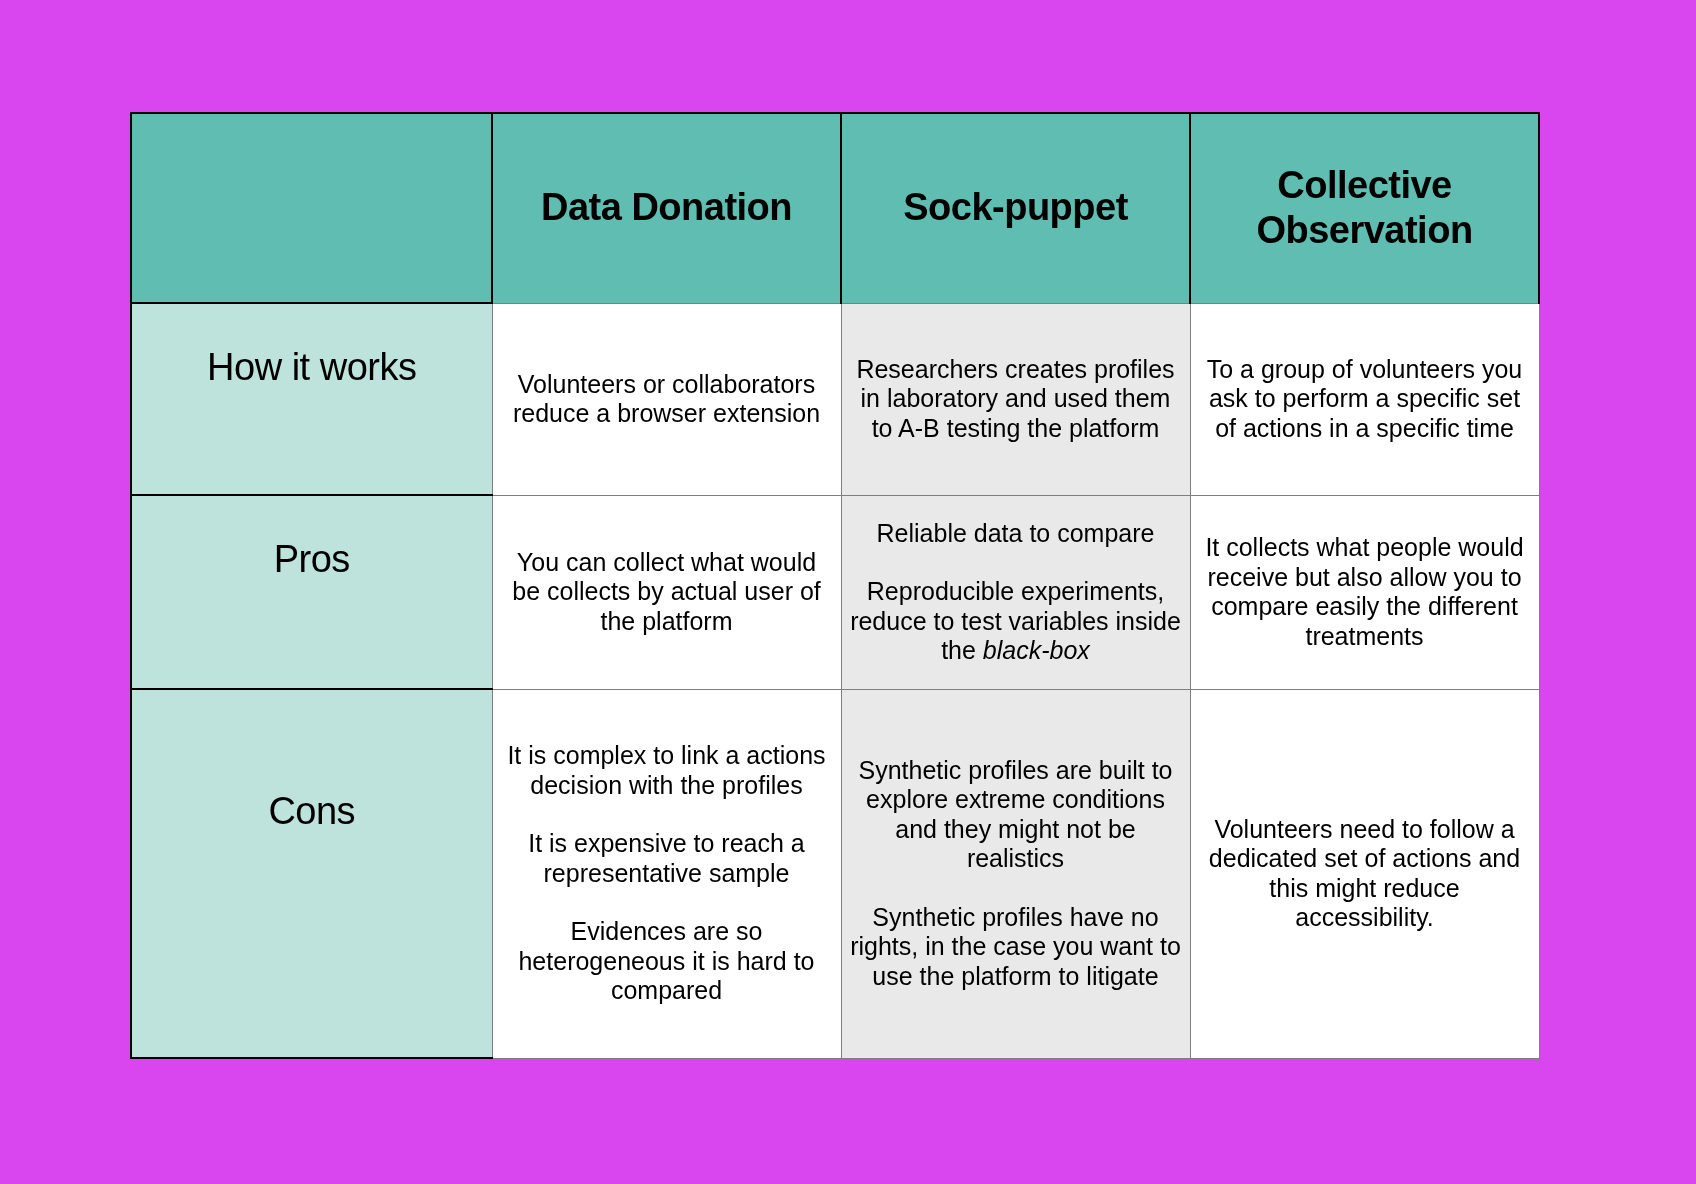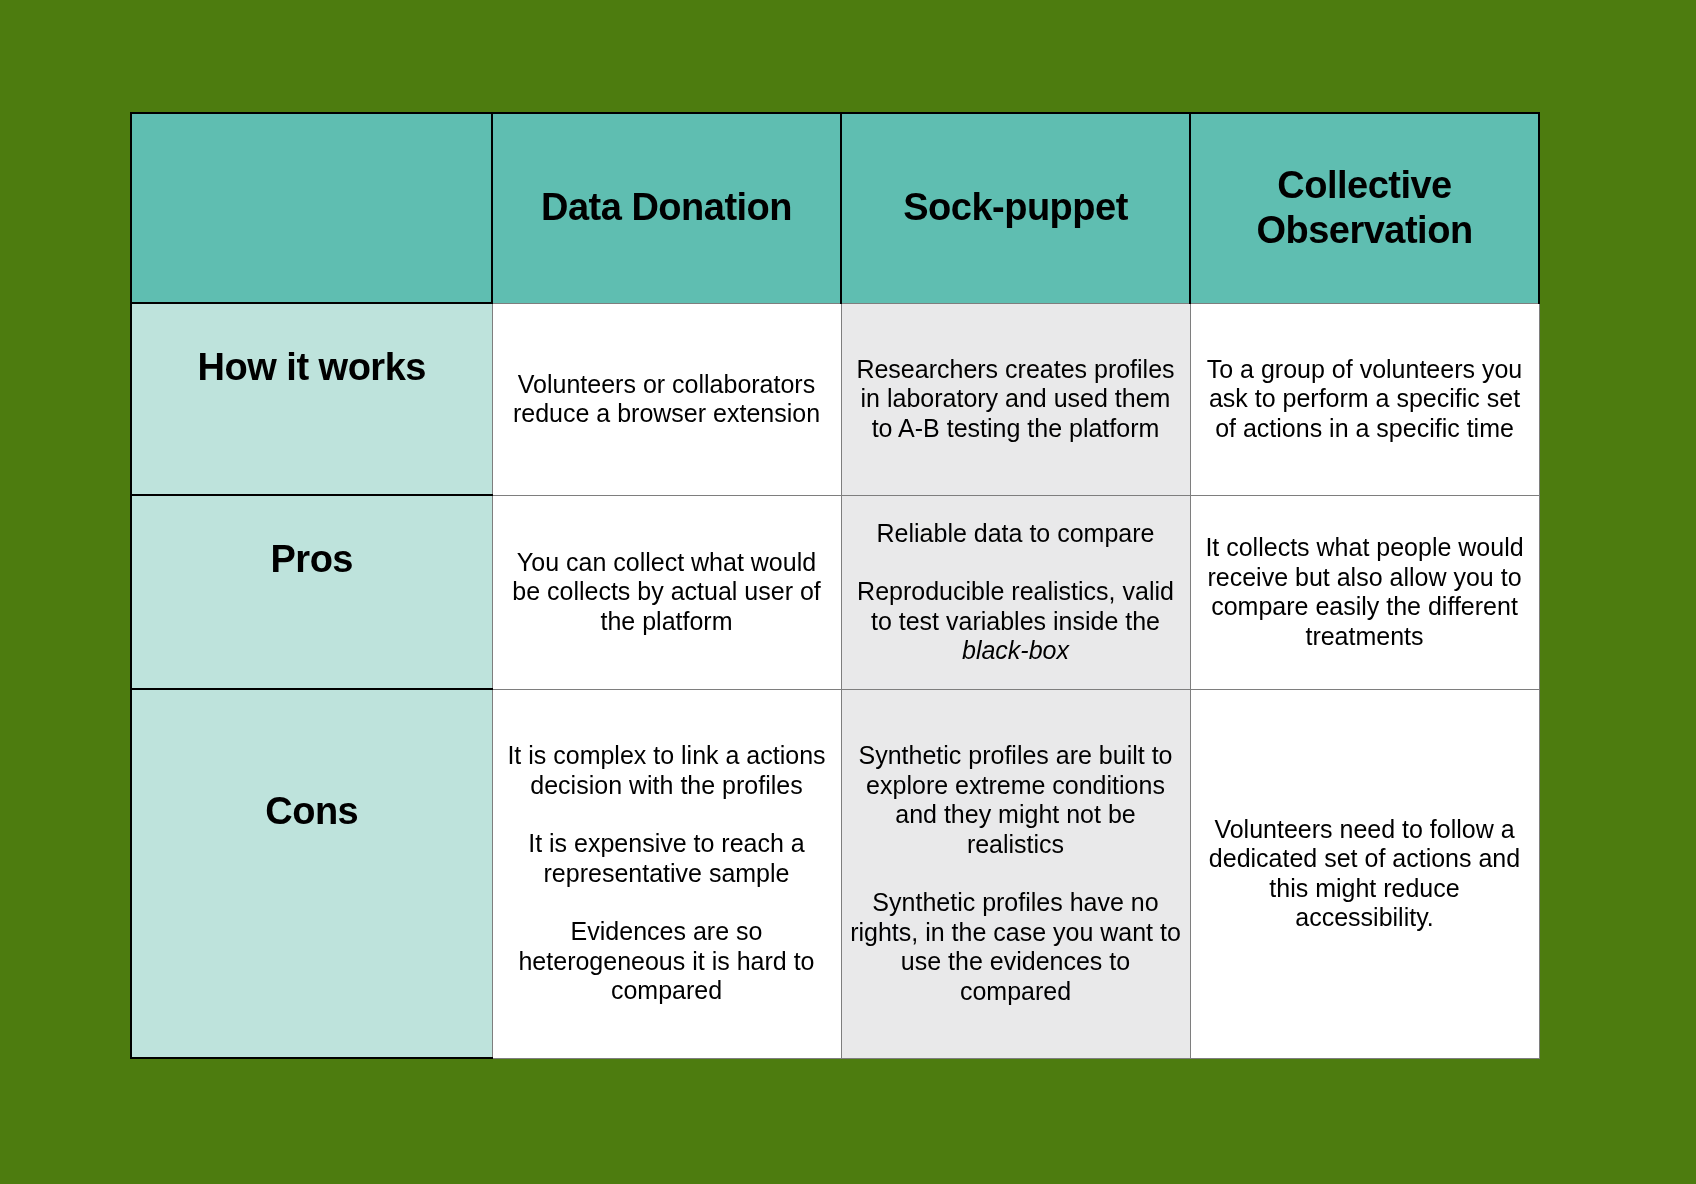--- a/index.html
+++ b/index.html
@@ -6,21 +6,21 @@
     margin: 0;
     padding: 0;
     background: #ffffff;
     font-family: "Liberation Sans", "DejaVu Sans", sans-serif;
     color: #000000;
   }
   .canvas {
     position: relative;
     width: 1696px;
     height: 1184px;
-    background: #4d7c0f;
+    background: #d946ef;
     overflow: hidden;
   }
   table.cmp {
     position: absolute;
     left: 130px;
     top: 112px;
     border-collapse: collapse;
     table-layout: fixed;
     width: 1408px;
   }
@@ -59,21 +59,21 @@
   }
   
   th.row-head {
     background: #bee3dc;
     border: 1px solid #7e7e7e;
     border-left: 2px solid #000000;
     border-top: 2px solid #000000;
     border-bottom: 2px solid #000000;
     position: relative;
     font-size: 38px;
-    font-weight: bold;
+    font-weight: normal;
     letter-spacing: -0.5px;
     text-align: center;
     padding: 8px;
   }
   th.corner {
     background: #5fbeb1;
     border: 2px solid #000000;
     border-bottom: 1px solid #7e7e7e;
   }
   th.row-head .lbl {
@@ -124,39 +124,39 @@
 
       <tr class="r-pros">
         <th class="row-head">
           <span class="lbl">Pros</span>
         </th>
         <td class="body-cell">
           <p>You can collect what would be collects by actual user of the platform</p>
         </td>
         <td class="body-cell gray">
           <p>Reliable data to compare</p>
-          <p><span>Reproducible realistics, valid to test variables inside the</span> <em>black-box</em></p>
+          <p><span>Reproducible experiments, reduce to test variables inside the</span> <em>black-box</em></p>
         </td>
         <td class="body-cell">
           <p>It collects what people would receive but also allow you to compare easily the different treatments</p>
         </td>
       </tr>
 
       <tr class="r-cons">
         <th class="row-head">
           <span class="lbl">Cons</span>
         </th>
         <td class="body-cell">
           <p>It is complex to link a actions decision with the profiles</p>
           <p>It is expensive to reach a representative sample</p>
           <p>Evidences are so heterogeneous it is hard to compared</p>
         </td>
         <td class="body-cell gray">
           <p>Synthetic profiles are built to explore extreme conditions and they might not be realistics</p>
-          <p>Synthetic profiles have no rights, in the case you want to use the evidences to compared</p>
+          <p>Synthetic profiles have no rights, in the case you want to use the platform to litigate</p>
         </td>
         <td class="body-cell">
           <p>Volunteers need to follow a dedicated set of actions and this might reduce accessibility.</p>
         </td>
       </tr>
     </tbody>
   </table>
 </div>
 
 </body></html>

